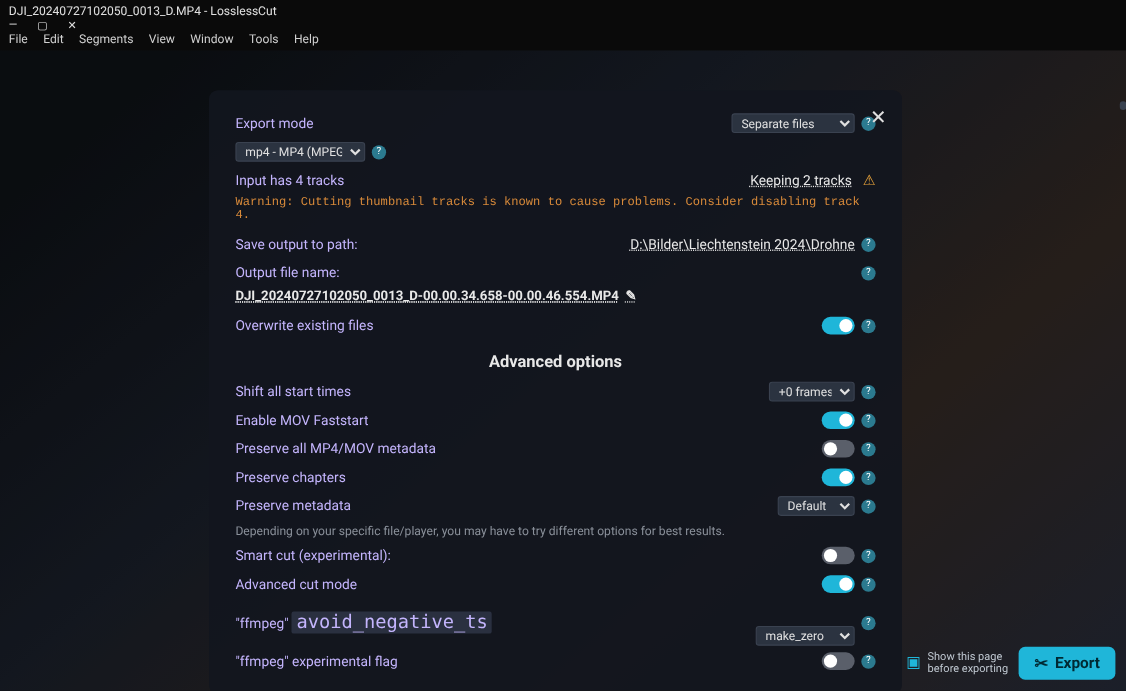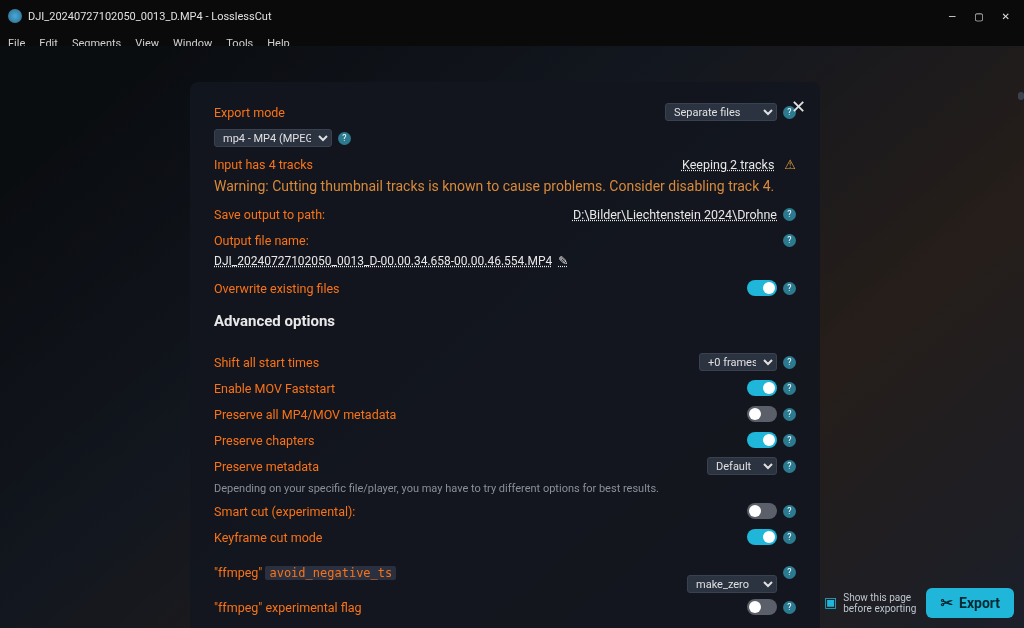--- a/index.html
+++ b/index.html
@@ -1,62 +1,62 @@
 <!DOCTYPE html>
 <html><head>
 <meta charset="utf-8">
 <style>
 * { margin:0; padding:0; box-sizing:border-box; font-family:-apple-system,BlinkMacSystemFont,'Segoe UI',Roboto,sans-serif; }
 body { background:#0a0a0a; width:1024px; height:628px; overflow:hidden; color:#e8e8e8; position:relative; }
 
-.titlebar { height:24px; background:#0a0a0a; display:flex; align-items:center; padding:16px 8px; font-size:11px; color:#e0e0e0; }
+.titlebar { height:24px; background:#0a0a0a; display:flex; align-items:flex-start; padding:4px 8px; font-size:11px; color:#e0e0e0;flex-direction:column; }
 .titlebar .app-icon { width:14px; height:14px; border-radius:50%; background:radial-gradient(circle,#4aa8d8,#2a6a8a); margin-right:6px; }
 .titlebar .title { flex:1; }
 .titlebar .wctrl { display:flex; gap:18px; padding-right:6px; }
 .titlebar .wctrl span { font-size:10px; cursor:pointer; }
 
 .menubar { height:22px; display:flex; align-items:center; gap:14px; padding:0 8px; font-size:11px; color:#d0d0d0; }
 .menubar span { cursor:pointer; }
 
 .content { position:absolute; top:46px; left:0; right:0; bottom:0; background:linear-gradient(140deg,#10141a 10%,#1e2430 40%,#3a2e28 70%,#2a3040 100%); }
 .content::after { content:""; position:absolute; inset:0; background:rgba(0,0,0,0.35); }
 
 .panel { position:absolute; left:190px; top:36px; width:630px; background:rgba(18,22,30,0.92); border-radius:8px; padding:18px 24px 16px 24px; z-index:2; }
 .panel h1 { font-size:19px; font-weight:700; margin-bottom:14px; }
 .panel .close { position:absolute; right:14px; top:14px; font-size:18px; cursor:pointer; color:#e0e0e0; }
 
 .row { display:flex; align-items:center; min-height:24px; margin-bottom:2px; font-size:12.5px; }
-.row .label { flex:1; color:#f97316; }
+.row .label { flex:1; color:#c4b5fd; }
 .row .ctrl { display:flex; align-items:center; gap:6px; }
 .help { width:13px; height:13px; border-radius:50%; background:#2b7a8f; color:#fff; font-size:9px; display:flex; align-items:center; justify-content:center; flex-shrink:0; }
 
 select { background:#2b3340; color:#e0e0e0; border:1px solid #3a4250; border-radius:3px; font-size:11px; padding:1px 4px; height:18px; }
 .sel-mode { width:112px; }
 .sel-fmt { width:118px; }
 .sel-shift { width:78px; }
 .sel-meta { width:70px; }
 .sel-avoid { width:90px;margin-top:24px; }
 
 .toggle { width:30px; height:16px; border-radius:8px; position:relative; cursor:pointer; }
 .toggle::after { content:""; position:absolute; width:12px; height:12px; border-radius:50%; background:#fff; top:2px; }
 .toggle.on { background:#1fb6d9; }
 .toggle.on::after { right:2px; }
 .toggle.off { background:#5a5f6a; }
 .toggle.off::after { left:2px; }
 
 .link { color:#e8e8e8; text-decoration:underline dotted; cursor:pointer; }
 .tracks-link { margin-right:4px; }
 .warn-ico { color:#e8a33a; font-size:13px; }
-.warning { font-size:14px; color:#d88a3a; margin:2px 0 8px 0; }
-.filename { color:#e8e8e8; text-decoration:underline dotted; font-size:12px; margin:2px 0 8px 0; display:flex; align-items:center; gap:6px; }
+.warning { font-size:11px; color:#d88a3a; margin:2px 0 8px 0;font-family:Liberation Mono, monospace; }
+.filename { color:#e8e8e8; text-decoration:underline dotted; font-size:12px; margin:2px 0 8px 0; display:flex; align-items:center; gap:6px;font-weight:bold; }
 .edit-ico { font-size:12px; cursor:pointer; }
 
-h2 { font-size:15px; font-weight:700; margin:12px 0 20px 0; }
+h2 { font-size:15px; font-weight:700; margin:12px 0 6px 0;text-align:center; }
 .hint { font-size:11px; color:#8a909a; margin:4px 0 4px 0; }
-.code { font-family:monospace; background:#2a3040; padding:0 4px; border-radius:2px; font-size:12px; }
+.code { font-family:monospace; background:#2a3040; padding:0 4px; border-radius:2px; font-size:17px; }
 
 .bottom-bar { position:absolute; right:10px; bottom:10px; display:flex; align-items:center; gap:10px; z-index:3; }
 .show-before { display:flex; align-items:center; gap:6px; font-size:10px; color:#bfc7d0; line-height:1.1; cursor:pointer; }
 .show-before .cal-ico { color:#1fb6d9; font-size:14px; }
 .export-btn { background:#1fb6d9; color:#002a33; font-weight:700; font-size:14px; padding:6px 14px; border-radius:6px; display:flex; align-items:center; gap:6px; cursor:pointer; }
 .scissors { display:inline-block; transform:rotate(0deg); font-size:15px; }
 
 .scrollbar { position:absolute; right:0; top:46px; width:6px; height:8px; background:#3a4250; border-radius:3px; z-index:4; }
 </style>
 </head>
@@ -186,21 +186,21 @@
 
     <div class="row">
       <div class="label">Smart cut (experimental):</div>
       <div class="ctrl">
         <div class="toggle off"></div>
         <div class="help">?</div>
       </div>
     </div>
 
     <div class="row">
-      <div class="label">Keyframe cut mode</div>
+      <div class="label">Advanced cut mode</div>
       <div class="ctrl">
         <div class="toggle on"></div>
         <div class="help">?</div>
       </div>
     </div>
 
     <div class="row">
       <div class="label">
         <span>"ffmpeg" </span><span class="code">avoid_negative_ts</span>
       </div>

